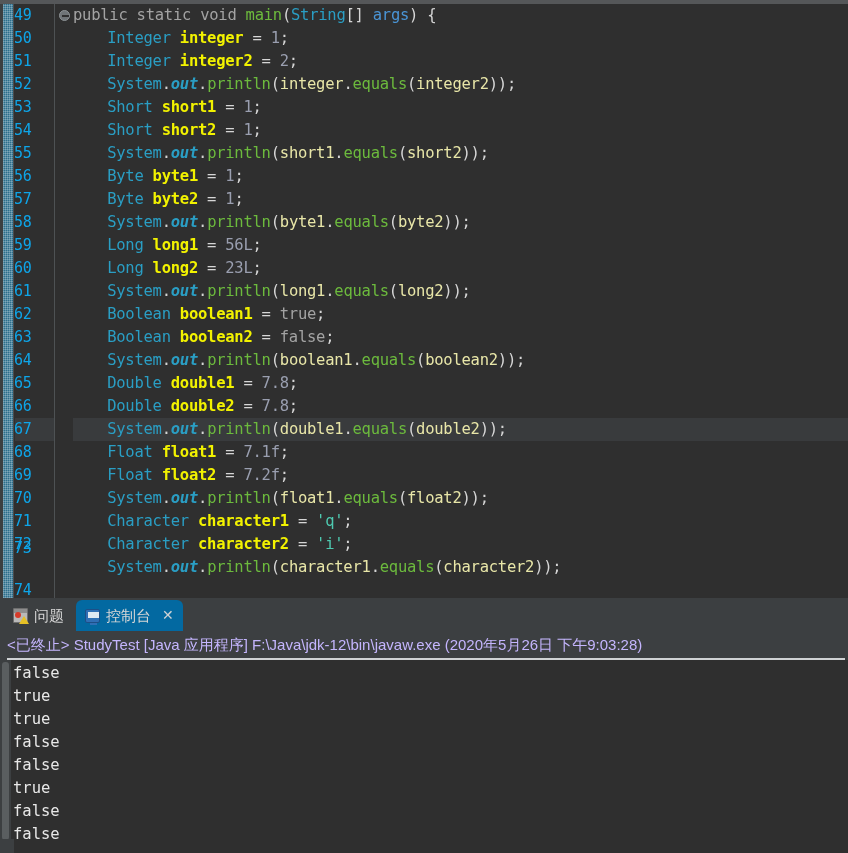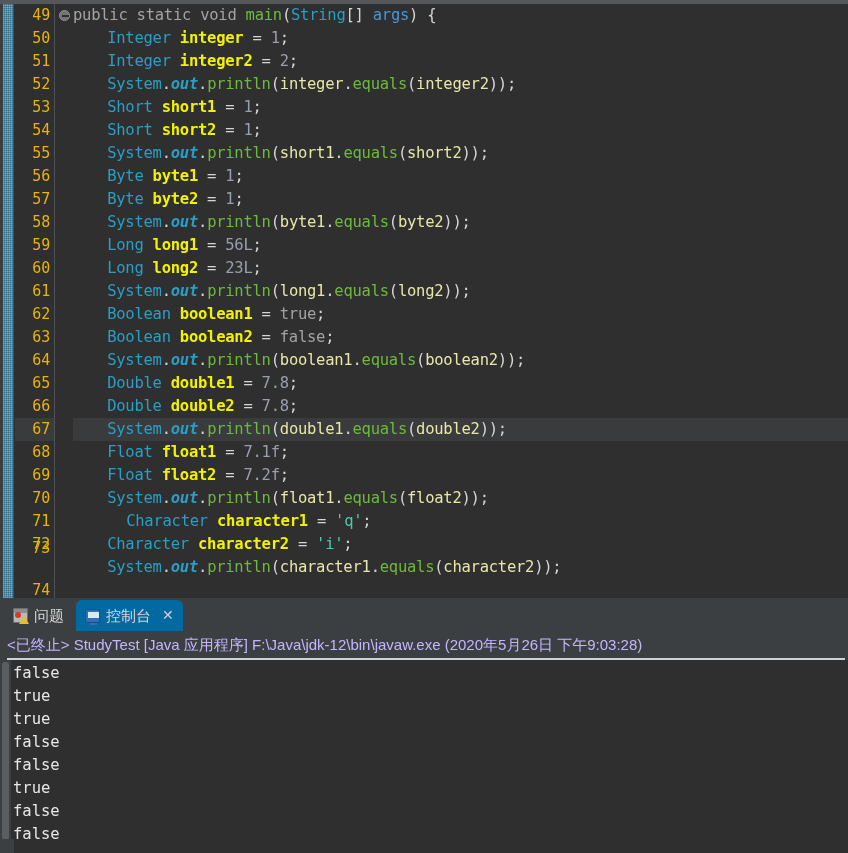--- a/index.html
+++ b/index.html
@@ -47,23 +47,23 @@
     width: 17px; height: 594px;
     background: #2f2f2f;
   }
   #code-area {
     position: absolute; left: 73px; top: 4px;
     width: 775px; height: 594px;
     background: #2f2f2f;
   }
   .lnum {
     position: absolute; right: 4px; width: 36px; height: 23px;
-    line-height: 23px; text-align: right;
+    line-height: 23px; text-align: left;
     font-family: "DejaVu Sans Mono", monospace;
-    font-size: 15px; color: #eab308; letter-spacing: -0.2px;
+    font-size: 15px; color: #0ea5e9; letter-spacing: -0.2px;
   }
   .code {
     position: absolute; left: 0; height: 23px; line-height: 23px;
     white-space: pre;
     font-family: "DejaVu Sans Mono", monospace;
     font-size: 15.5px;
     letter-spacing: -0.25px;
   }
   .code-line-hl {
     position: absolute; left: 0; width: 775px; height: 23px;
@@ -258,21 +258,21 @@
       <div class="code" style="top: 299px; left: 34.2px;"><span class="typ">Boolean </span><span class="var">boolean1</span><span class="pl"> = </span><span class="k">true</span><span class="pl">;</span></div>
       <div class="code" style="top: 322px; left: 34.2px;"><span class="typ">Boolean </span><span class="var">boolean2</span><span class="pl"> = </span><span class="k">false</span><span class="pl">;</span></div>
       <div class="code" style="top: 345px; left: 34.2px;"><span class="typ">System</span><span class="pl">.</span><span class="fld">out</span><span class="pl">.</span><span class="mth">println</span><span class="pl">(</span><span class="vr">boolean1</span><span class="pl">.</span><span class="mth">equals</span><span class="pl">(</span><span class="vr">boolean2</span><span class="pl">));</span></div>
       <div class="code" style="top: 368px; left: 34.2px;"><span class="typ">Double </span><span class="var">double1</span><span class="pl"> = </span><span class="num">7.8</span><span class="pl">;</span></div>
       <div class="code" style="top: 391px; left: 34.2px;"><span class="typ">Double </span><span class="var">double2</span><span class="pl"> = </span><span class="num">7.8</span><span class="pl">;</span></div>
       <div class="code-line-hl" style="top: 414px;"></div>
       <div class="code" style="top: 414px; left: 34.2px;"><span class="typ">System</span><span class="pl">.</span><span class="fld">out</span><span class="pl">.</span><span class="mth">println</span><span class="pl">(</span><span class="vr">double1</span><span class="pl">.</span><span class="mth">equals</span><span class="pl">(</span><span class="vr">double2</span><span class="pl">));</span></div>
       <div class="code" style="top: 437px; left: 34.2px;"><span class="typ">Float </span><span class="var">float1</span><span class="pl"> = </span><span class="num">7.1f</span><span class="pl">;</span></div>
       <div class="code" style="top: 460px; left: 34.2px;"><span class="typ">Float </span><span class="var">float2</span><span class="pl"> = </span><span class="num">7.2f</span><span class="pl">;</span></div>
       <div class="code" style="top: 483px; left: 34.2px;"><span class="typ">System</span><span class="pl">.</span><span class="fld">out</span><span class="pl">.</span><span class="mth">println</span><span class="pl">(</span><span class="vr">float1</span><span class="pl">.</span><span class="mth">equals</span><span class="pl">(</span><span class="vr">float2</span><span class="pl">));</span></div>
-      <div class="code" style="top: 506px; left: 34.2px; margin-left: 19px;"><span class="typ">Character </span><span class="var">character1</span><span class="pl"> = </span><span class="chr">'q'</span><span class="pl">;</span></div>
+      <div class="code" style="top: 506px; left: 34.2px;"><span class="typ">Character </span><span class="var">character1</span><span class="pl"> = </span><span class="chr">'q'</span><span class="pl">;</span></div>
       <div class="code" style="top: 529px; left: 34.2px;"><span class="typ">Character </span><span class="var">character2</span><span class="pl"> = </span><span class="chr">'i'</span><span class="pl">;</span></div>
       <div class="code" style="top: 552px; left: 34.2px;"><span class="typ">System</span><span class="pl">.</span><span class="fld">out</span><span class="pl">.</span><span class="mth">println</span><span class="pl">(</span><span class="vr">character1</span><span class="pl">.</span><span class="mth">equals</span><span class="pl">(</span><span class="vr">character2</span><span class="pl">));</span></div>
       <div class="code" style="top: 575px; left: 34.2px;"></div>
     </div>
 </div>
 
 <div id="bottom-panel">
 
   <div id="tab-bar">
     <div class="tab inactive">

